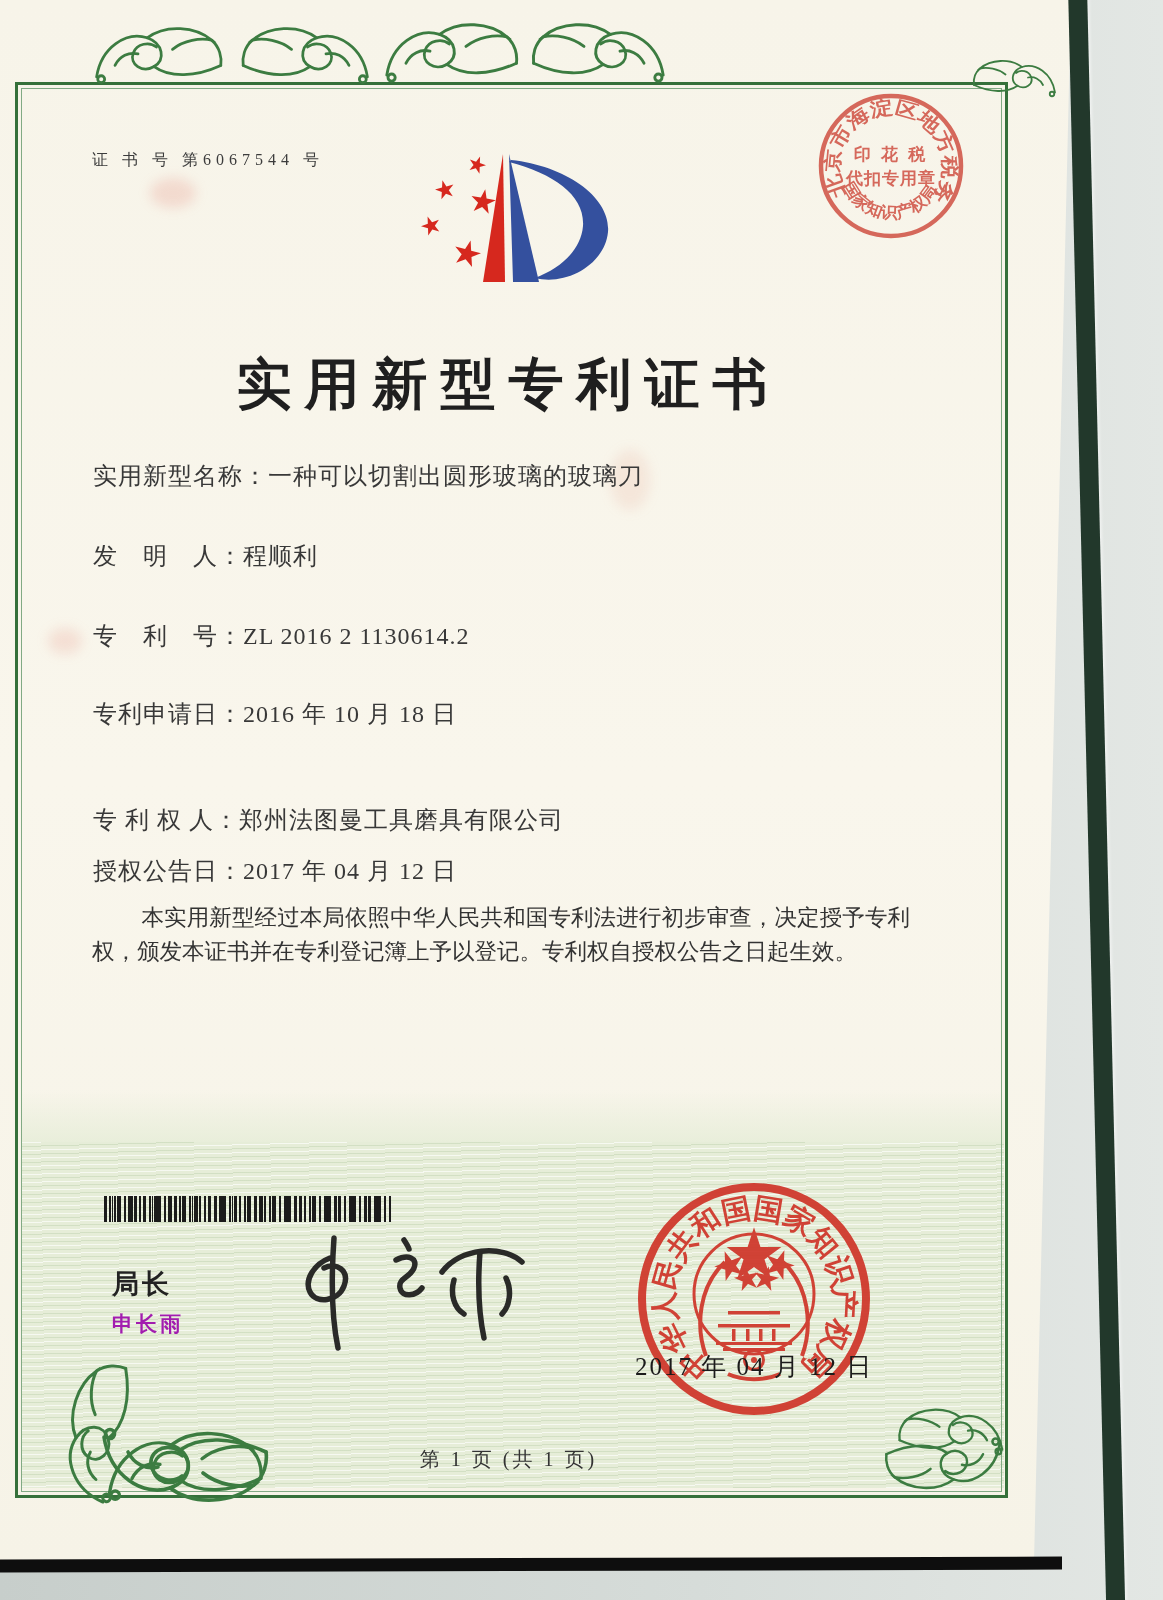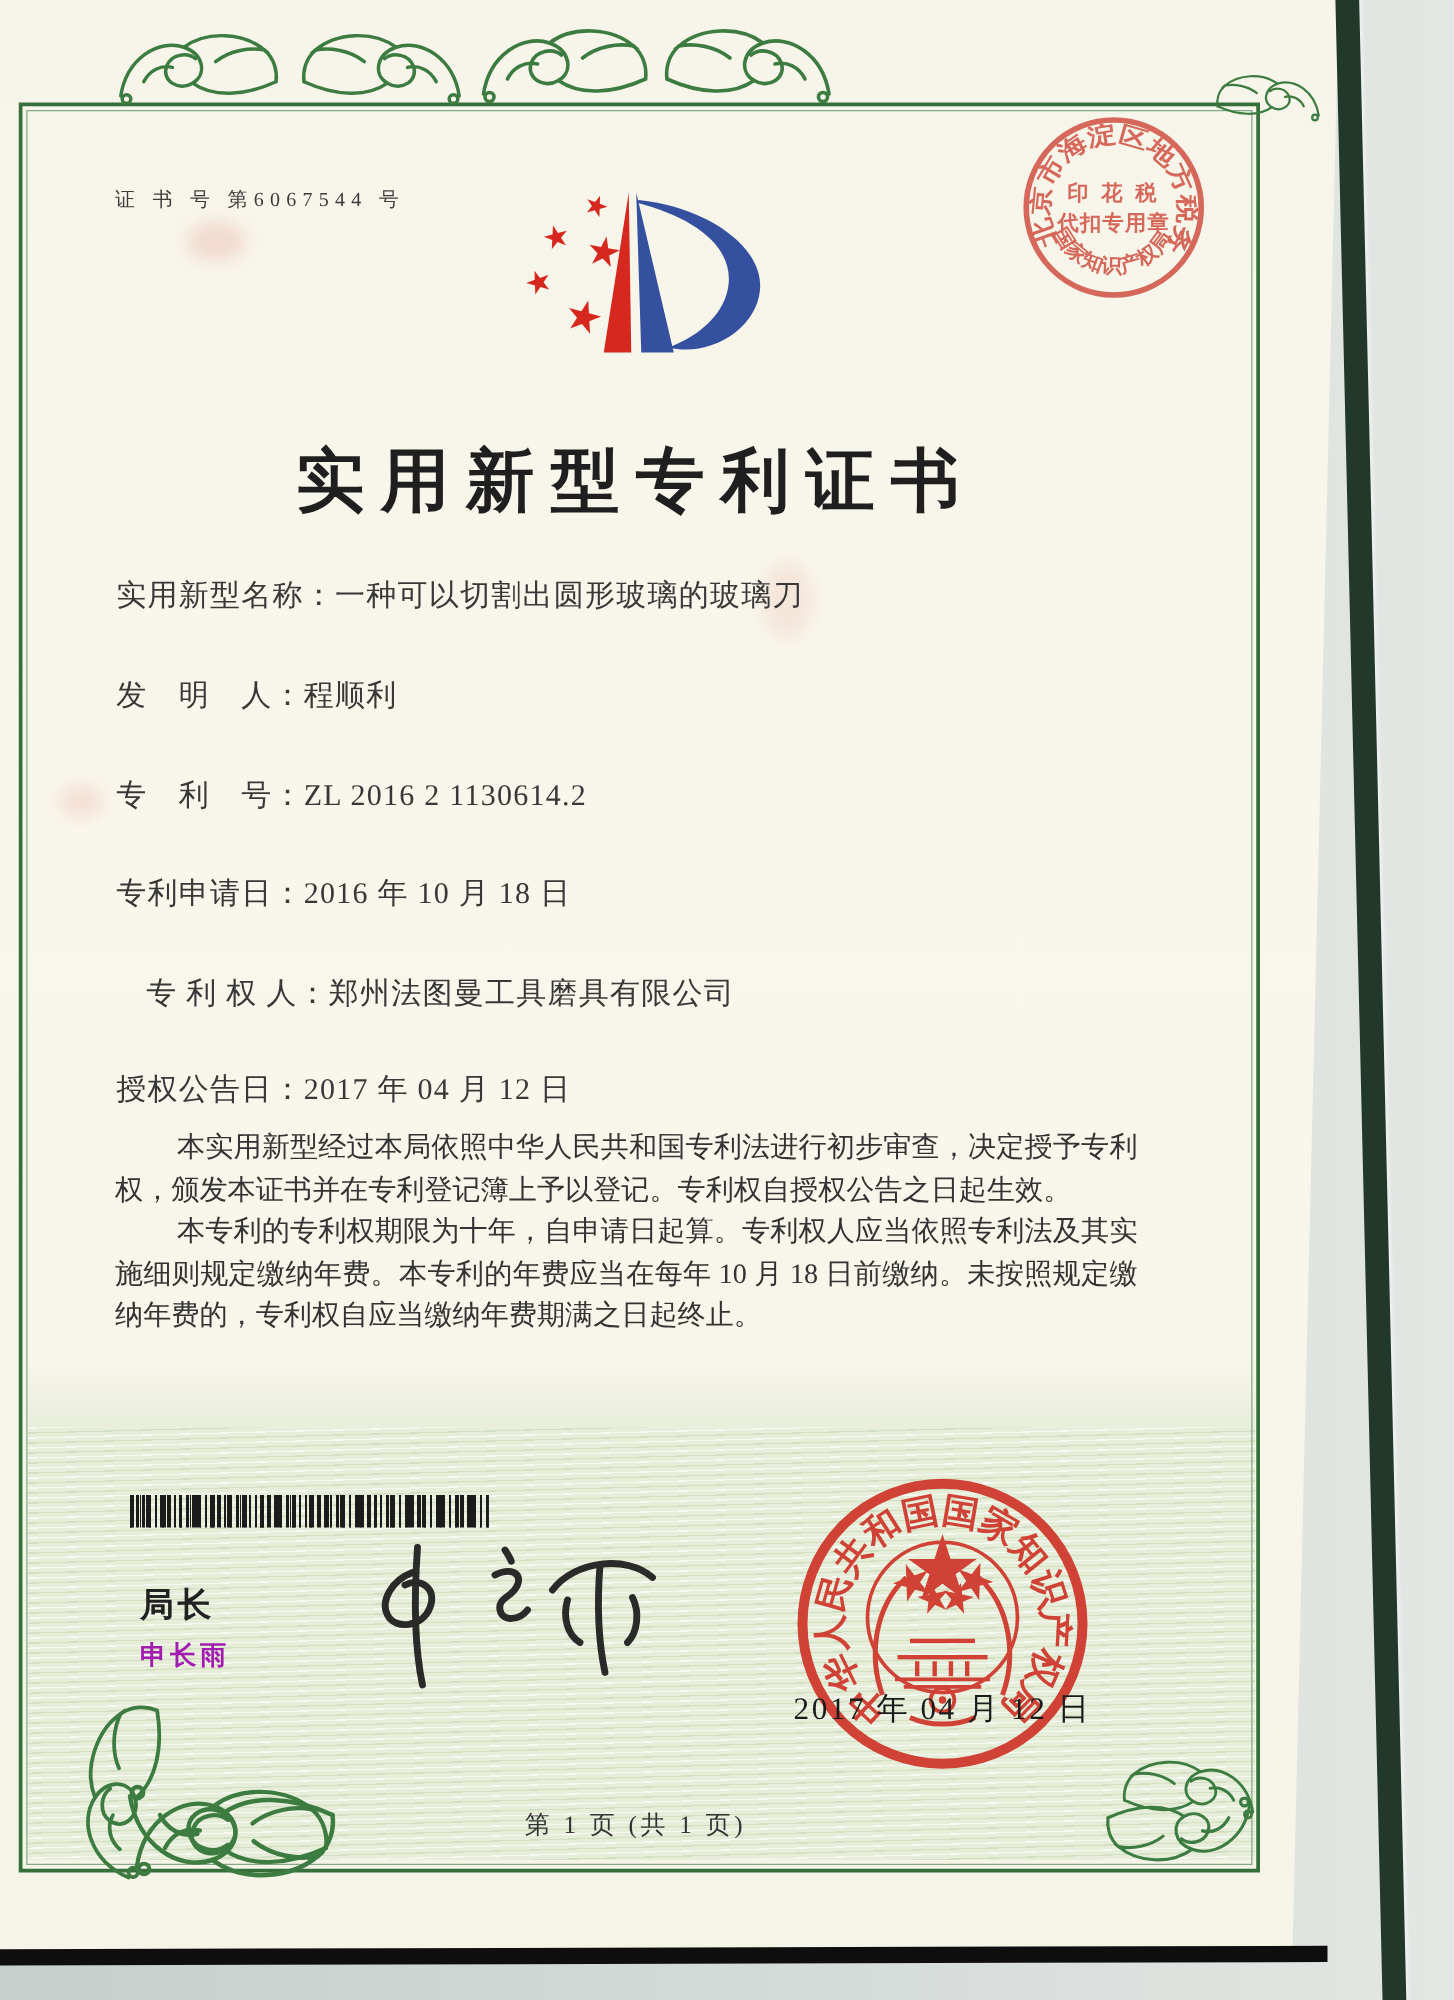--- a/index.html
+++ b/index.html
@@ -35,21 +35,21 @@
   
   .smudge{border-radius:50%;filter:blur(6px);z-index:3;}
   .sm1{left:150px;top:178px;width:46px;height:30px;background:rgba(226,128,112,.22);}
   .sm2{left:48px;top:628px;width:34px;height:26px;background:rgba(226,128,112,.18);}
   .sm3{left:610px;top:450px;width:40px;height:60px;background:rgba(229,140,122,.14);}
   
   .cert-no{left:92px;top:150px;font-size:16px;letter-spacing:5px;color:#3c3c3c;z-index:5;}
   .title{left:15px;top:308px;width:987px;text-align:center;font-size:55px;font-weight:600;
     letter-spacing:13px;color:#1f1f1f;z-index:5;margin-top:40px;}
   .field{left:93px;font-size:24px;color:#383838;z-index:5;letter-spacing:1px;}
-  .f1{top:440px;margin-top:20px;} .f2{top:540px;font-family:Liberation Mono, monospace;} .f3{top:620px;} .f4{top:698px;} .f5{top:778px;margin-left:24px;} .f6{top:855px;}
+  .f1{top:440px;margin-top:20px;} .f2{top:540px;font-family:Liberation Mono, monospace;} .f3{top:620px;} .f4{top:698px;} .f5{top:804px;} .f6{top:855px;}
   .body-text{left:92px;top:901px;width:818px;font-size:22.5px;line-height:33.5px;
     text-align:justify;color:#333;z-index:5;}
   .body-text p{margin:0;text-indent:2.2em;}
   .barcode{left:104px;top:1196px;width:287px;height:26px;z-index:5;
     background-image:
       repeating-linear-gradient(90deg,#1b1b1b 0 2px,transparent 2px 5px),
       repeating-linear-gradient(90deg,#1b1b1b 0 1px,transparent 1px 8px),
       repeating-linear-gradient(90deg,#1b1b1b 0 3px,transparent 3px 13px);}
   .signer-role{left:112px;top:1266px;font-family:Liberation Sans, sans-serif;
     font-weight:bold;font-size:27px;color:#222;z-index:5;letter-spacing:3px;}
@@ -138,21 +138,20 @@
 </div>
 <div class="abs field f5">
   <span>专 利 权 人：</span><span>郑州法图曼工具磨具有限公司</span>
 </div>
 <div class="abs field f6">
   <span>授权公告日：</span><span>2017 年 04 月 12 日</span>
 </div>
 
 <div class="abs body-text">
   <p>本实用新型经过本局依照中华人民共和国专利法进行初步审查，决定授予专利权，颁发本证书并在专利登记簿上予以登记。专利权自授权公告之日起生效。</p>
-  <p>本专利的专利权期限为十年，自申请日起算。专利权人应当依照专利法及其实施细则规定缴纳年费。本专利的年费应当在每年 10 月 18 日前缴纳。未按照规定缴纳年费的，专利权自应当缴纳年费期满之日起终止。</p>
 </div>
 
 <div class="abs barcode"></div>
 
 <div class="abs signer-role">局长</div>
 <div class="abs signer-name">申长雨</div>
 
 <svg class="abs signature" width="270" height="128" viewBox="0 0 270 128">
   <g fill="none" stroke="#161616" stroke-width="5.5" stroke-linecap="round" opacity="0.9">
     <path d="M62,28 C46,34 36,50 42,62 C48,74 70,72 76,56 C82,40 68,32 56,38"></path>

